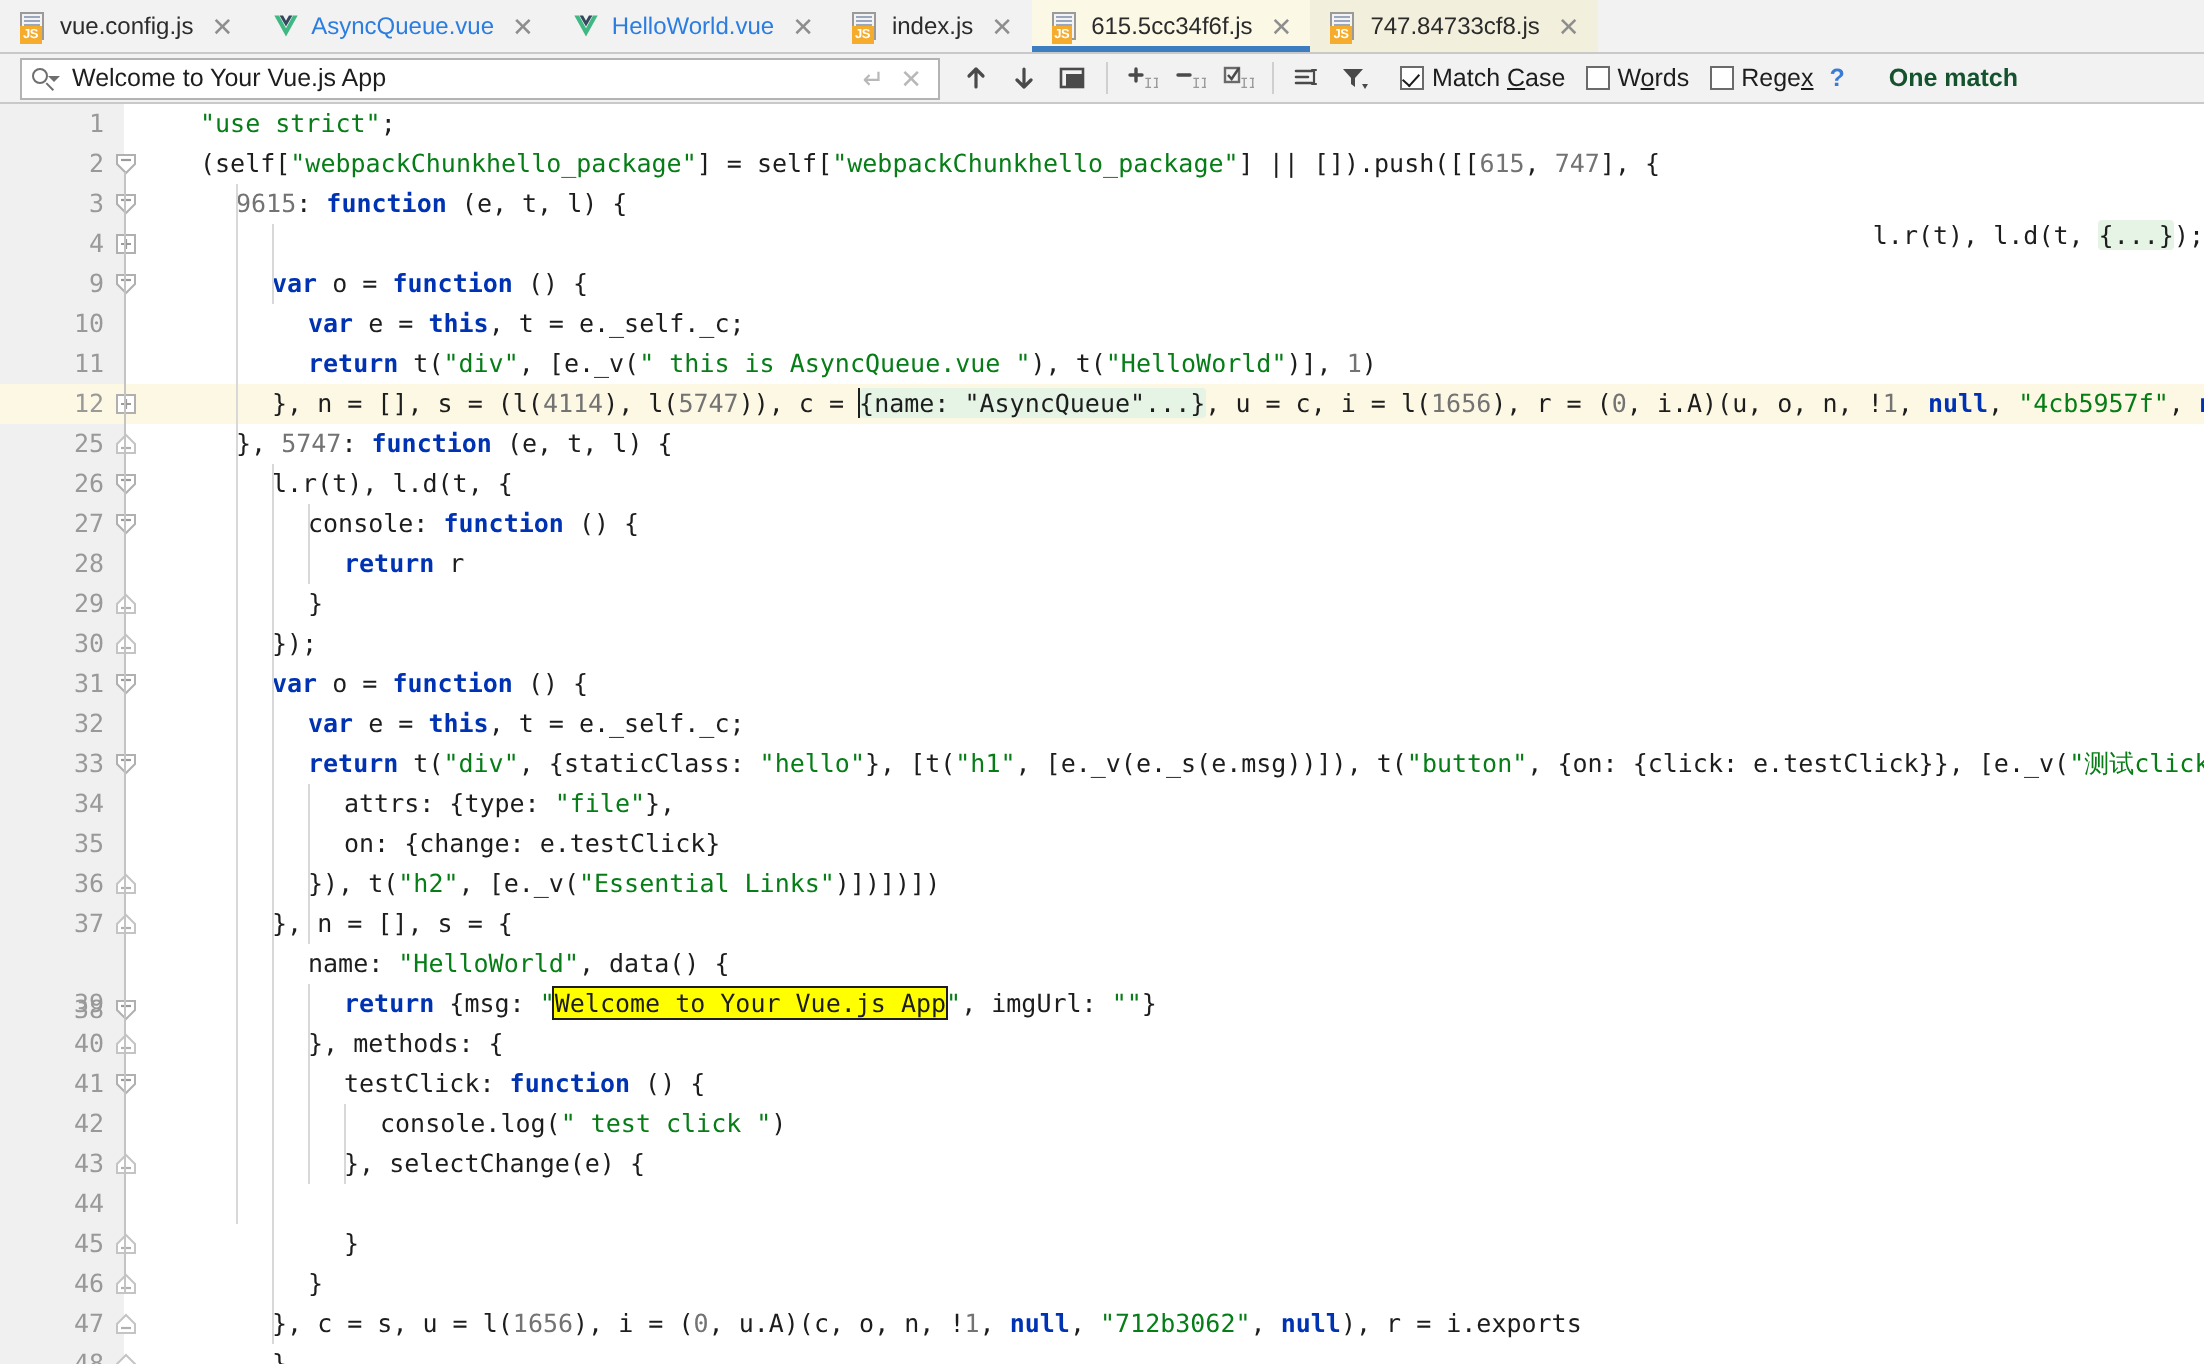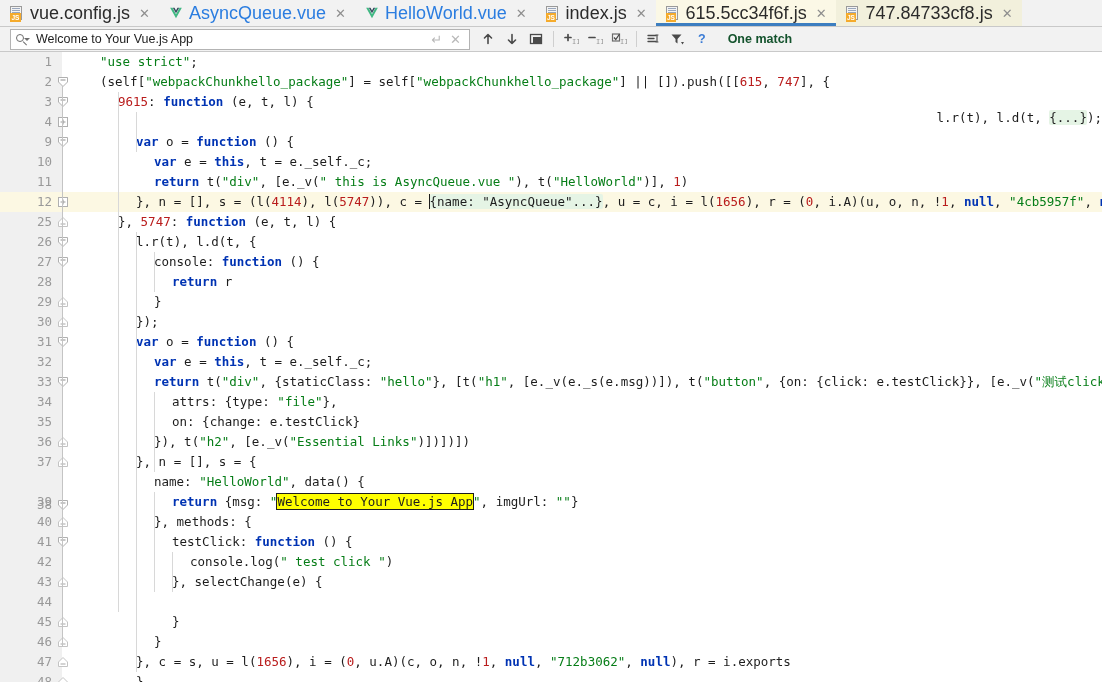--- a/index.html
+++ b/index.html
@@ -30,21 +30,21 @@
     background: #f2f2f2;
     cursor: default;
     white-space: nowrap;
   }
   .tab.modified615 { background: #fbf8e6; }
   .tab.modified747 { background: #f2f0dc; }
   .tab.active::after {
     content: ""; position: absolute; left: 0; right: 0; bottom: 0;
     height: 3px; background: #3d7ec0;
   }
-  .tab-label { font-size: 18px; }
+  .tab-label { font-size: 12px; }
   .tab.vue .tab-label { color: #2b7de0; }
   .tab.js .tab-label { color: #2b2b2b; }
   .tab-close {
     font-size: 13px; color: #8e8e8e; line-height: 1;
     padding: 0 1px; margin-left: 2px;
   }
 
   
   .ico { display: inline-block; flex: 0 0 auto; }
   .ico-js {
@@ -178,21 +178,21 @@
   .foldline {
     position:absolute; left:62px; width:1px; background:#c4c4c4;
   }
 
   
   .indent-guide { position:absolute; width:1px; background:#d8d8d8; }
 
   
   .kw   { color:#0033b3; font-weight:bold; }
   .str  { color:#067d17; }
-  .num  { color:#b91c1c; }
+  .num  { color:#737373; }
   .pln  { color:#1d1d1d; }
   .folded { background:#e5f4e5; color:#1d1d1d; border-radius:2px; }
   .caretmark { border-left:1.5px solid #1d1d1d; margin-left:-1px; }
   .hl-match {
     background:#ffff00; color:#1d1d1d;
     outline:1px solid #1d1d1d;
   }
 
   
   .watermark {
@@ -326,20 +326,34 @@
           <path d="M11 3 L11 10 M9.6 3 L12.4 3 M9.6 10 L12.4 10" stroke="#4a4a4a" stroke-width="1.1"></path>
         </svg>
     </div>
     <div class="tb-btn">
       <svg width="16" height="14" viewBox="0 0 16 14">
           <path d="M1.5 2.5 L11.5 2.5 L7.5 7 L7.5 11.5 L5.5 10 L5.5 7 Z" fill="#4a4a4a"></path>
           <path d="M11 10 L14 10 L12.5 12.5 Z" fill="#4a4a4a"></path>
         </svg>
     </div>
 
+    <div id="find-options" style="display:flex;align-items:center;">
+        <label class="cbx-item">
+          <span class="cbx checked"></span>
+          <span>Match <span class="ul">C</span>ase</span>
+        </label>
+        <label class="cbx-item">
+          <span class="cbx"></span>
+          <span>W<span class="ul">o</span>rds</span>
+        </label>
+        <label class="cbx-item">
+          <span class="cbx"></span>
+          <span>Rege<span class="ul">x</span></span>
+        </label>
+      </div>
 
     <span class="help-q">?</span>
     <span class="match-count">One match</span>
   </div>
 
   <div class="editor">
     <div class="gutter" id="gutter">
       <div class="gutter-right-white"></div>
     <div class="row" style="position: absolute; top: 0px; left: 0px; right: 0px;">
           <span class="ln" style="right:42px">1</span>

